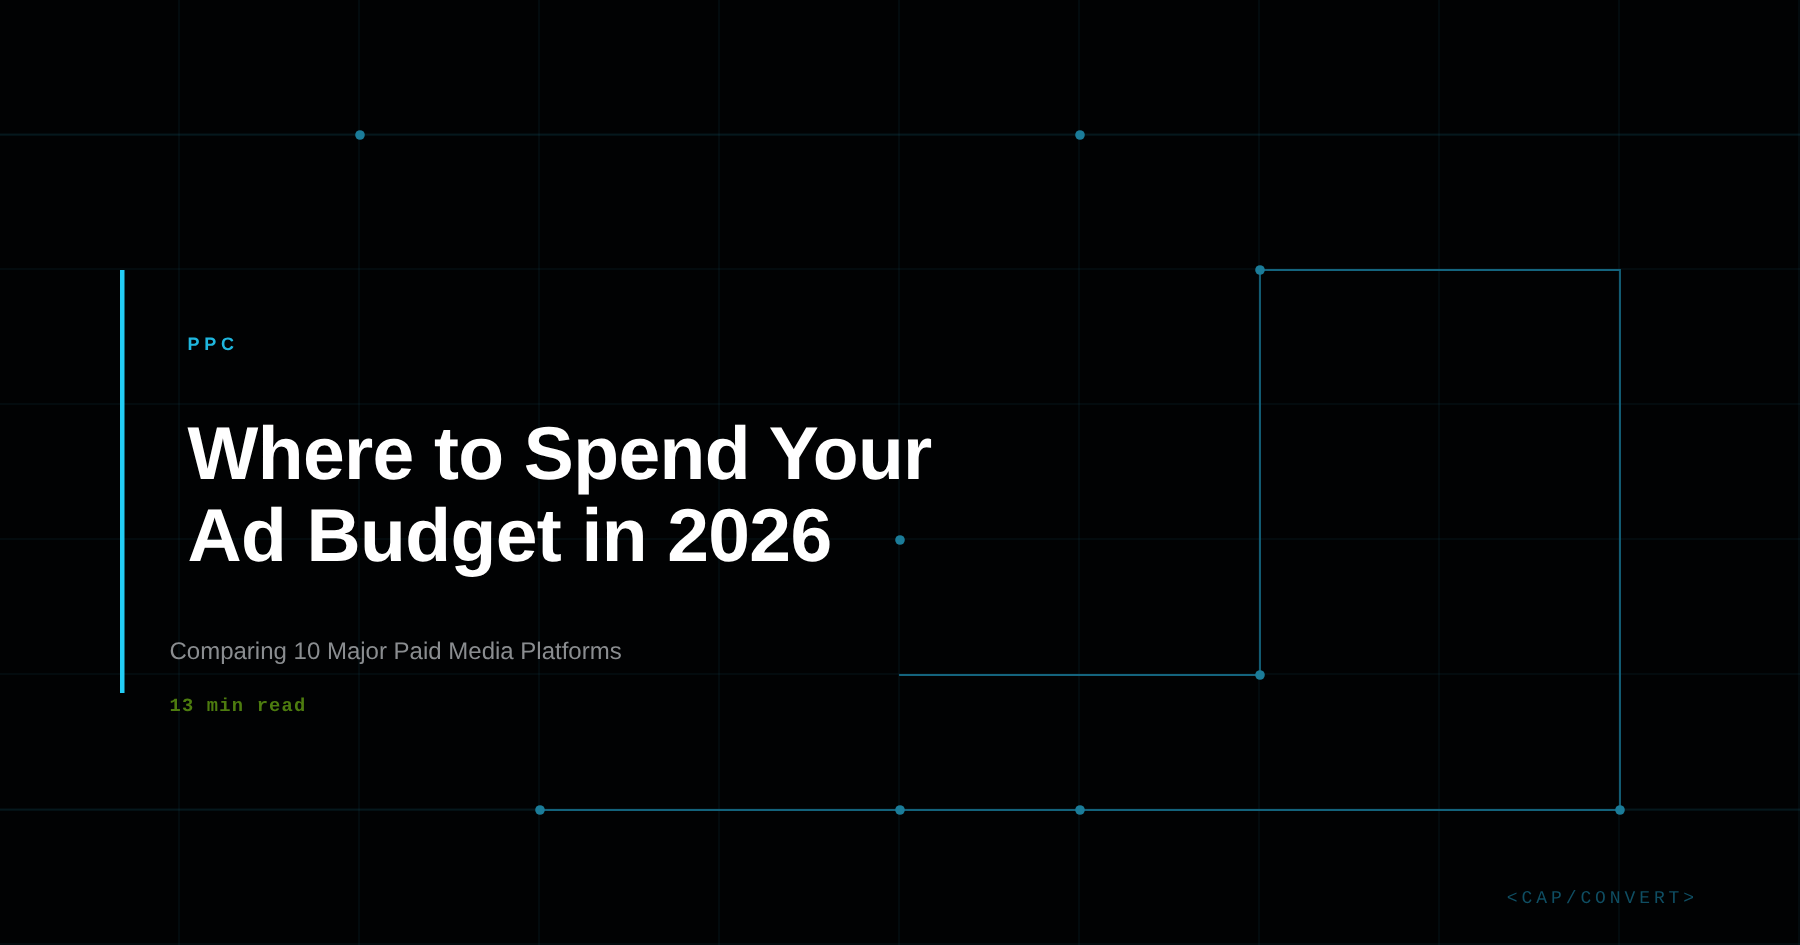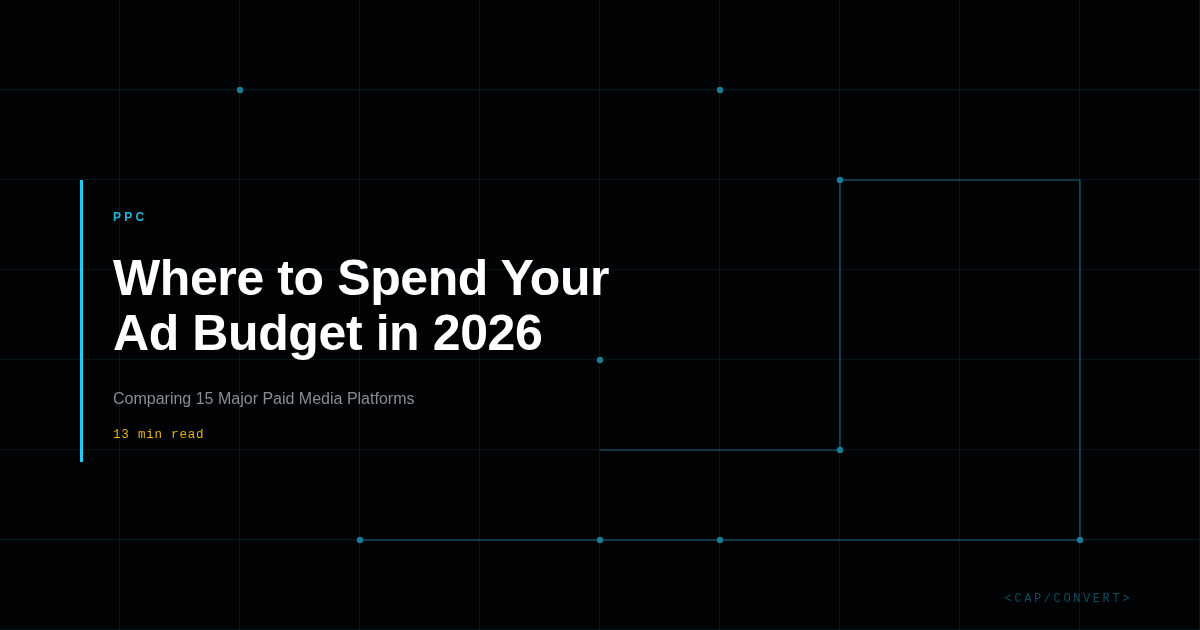--- a/index.html
+++ b/index.html
@@ -42,31 +42,31 @@
     left: 80px;
     top: 180px;
     width: 620px;
     height: 282px;
     border-left: 3px solid #22CDF5;
     box-sizing: border-box;
     padding-left: 30px;
   }
 
   .eyebrow {
-    margin: 0;
+    margin: 12px;
     padding-top: 31px;
     font-size: 12px;
     font-weight: bold;
     letter-spacing: 3.2px;
     color: #1FB6DE;
     line-height: 1;
   }
 
   .headline {
-    margin: 0;
+    margin: 12px;
     padding-top: 28px;
     font-size: 50px;
     font-weight: bold;
     line-height: 1.1;
     letter-spacing: -0.4px;
     color: #FFFFFF;
     max-width: 530px;
   }
 
   .subtitle {
@@ -77,22 +77,23 @@
     color: #8A8D90;
     line-height: 1.3;
   }
 
   .readtime {
     margin: 0;
     padding-top: 19px;
     font-family: "Liberation Mono", monospace;
     font-size: 12.5px;
     letter-spacing: 0.8px;
-    color: #eab308;
+    color: #4d7c0f;
     line-height: 1;
+    font-weight: bold;
   }
 
   
   .brandmark {
     position: absolute;
     right: 68px;
     bottom: 24px;
     font-family: Liberation Mono, monospace;
     font-size: 12px;
     letter-spacing: 2.6px;
@@ -126,19 +127,19 @@
         <circle cx="360" cy="540" r="3.2" fill="#1B7C99"></circle>
         <circle cx="600" cy="540" r="3.2" fill="#1B7C99"></circle>
         <circle cx="720" cy="540" r="3.2" fill="#1B7C99"></circle>
         <circle cx="1080" cy="540" r="3.2" fill="#1B7C99"></circle>
       </g>
   </svg>
 
   <div class="content">
     <p class="eyebrow">PPC</p>
     <h1 class="headline">Where to Spend Your Ad Budget in 2026</h1>
-    <p class="subtitle">Comparing 15 Major Paid Media Platforms</p>
+    <p class="subtitle">Comparing 10 Major Paid Media Platforms</p>
     <p class="readtime">13 min read</p>
   </div>
 
   <div class="brandmark">&lt;CAP/CONVERT&gt;</div>
 
 </div>
 
 </body></html>

